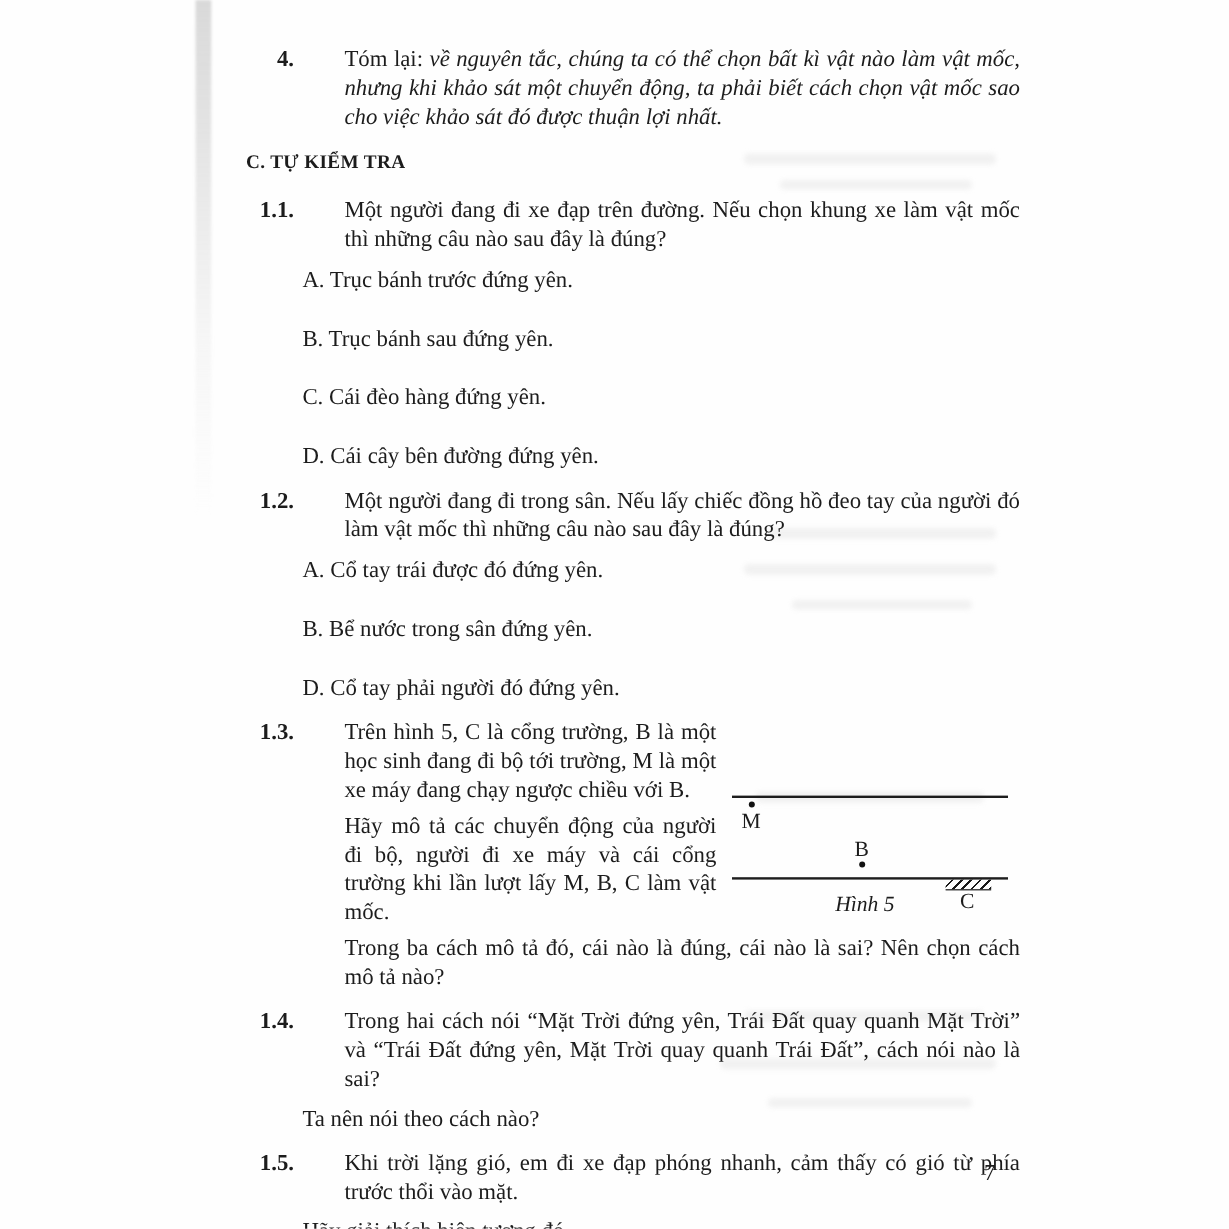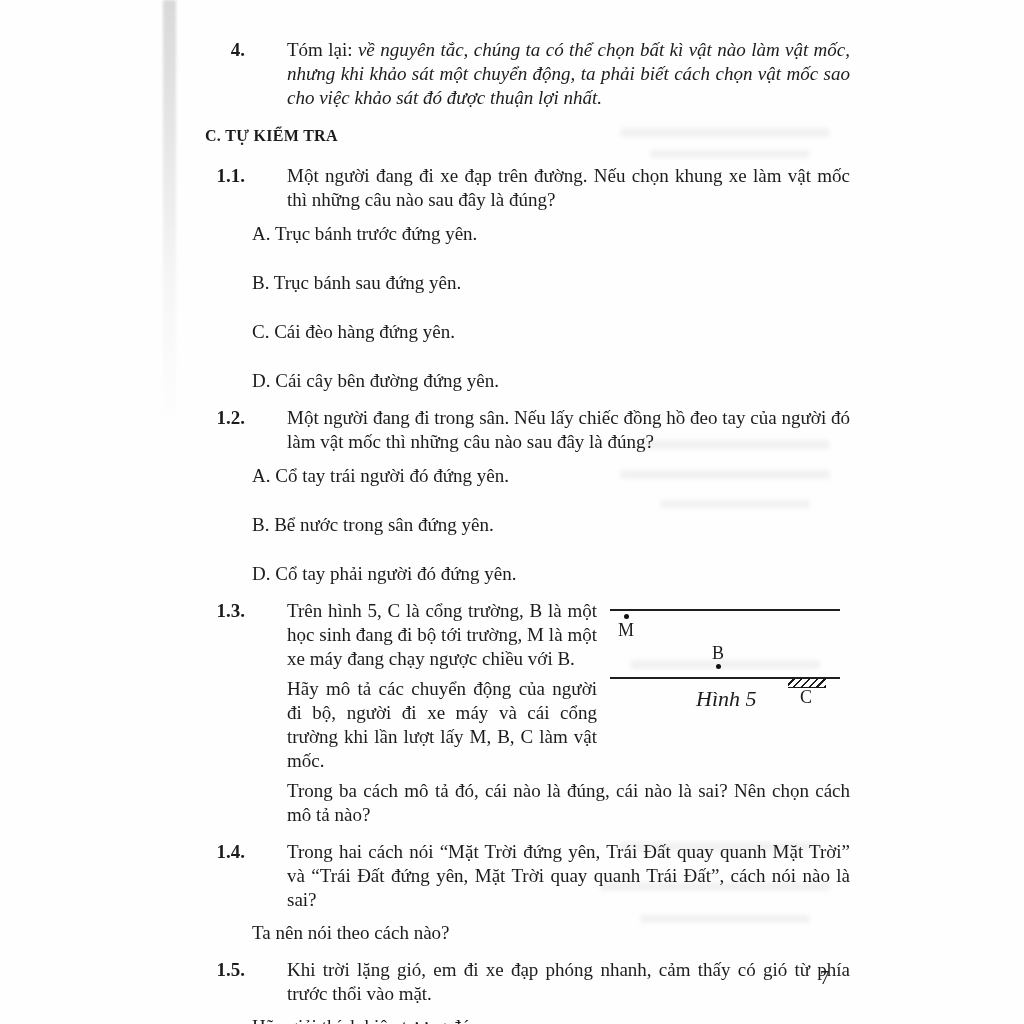--- a/index.html
+++ b/index.html
@@ -30,42 +30,42 @@
   .justify{text-align:justify;margin-left:35px;}
   .italic{font-style:italic;}
   .summary{margin-bottom:14px;}
   .section-title{
     margin:0 0 16px 0;font-size:16px;line-height:24px;font-weight:bold;
     letter-spacing:.3px;
   }
   .question{margin-bottom:13px;}
   .option{margin-top:25px;}
   .option:first-of-type{margin-top:10px;}
-  .row13{display:flex;align-items:flex-start;}
+  .row13{display:flex;align-items:flex-end;}
   .texts{flex:none;width:345px;}
   .texts p + p{margin-top:6px;}
   .after-row{margin-top:6px;}
   .para2{margin-top:9px;}
   
   .figure{position:relative;width:240px;height:118px;margin-left:auto;margin-top:2px;flex:none;}
   .road{position:absolute;left:0;width:230px;height:2px;background:#1e1e1e;}
   .road-top{top:8px;}
   .road-bottom{top:76px;}
   .dot{width:5px;height:5px;background:#111;border-radius:50%;display:block;}
   .pt{position:absolute;display:flex;flex-direction:column;align-items:center;gap:2px;
       font-size:18px;line-height:18px;}
   .pt-m{left:8px;top:13px;}
   .pt-b{left:102px;top:43px;}
   .gate{
     position:absolute;left:178px;top:78px;width:38px;height:8px;
     background:repeating-linear-gradient(315deg,#1a1a1a 0 1.6px,rgba(0,0,0,0) 1.6px 5.5px);
     border-bottom:1.5px solid #1a1a1a;
   }
   .pt-c{position:absolute;left:190px;top:87px;font-size:18px;line-height:18px;}
-  .fig-caption{position:absolute;left:86px;top:89px;font-size:22px;font-style:italic;line-height:18px;}
+  .fig-caption{position:absolute;left:86px;top:89px;font-size:18px;font-style:italic;line-height:18px;}
   .page-number{position:absolute;left:820px;top:966px;font-size:19px;}
 </style>
 </head>
 <body>
 
 <div class="page">
 
   <div class="gutter-shadow"></div>
 
   <div class="ghost" style="left:620px;top:128px;width:210px;height:9px;"></div>
@@ -98,21 +98,21 @@
         <div class="option">B. Trục bánh sau đứng yên.</div>
         <div class="option">C. Cái đèo hàng đứng yên.</div>
         <div class="option">D. Cái cây bên đường đứng yên.</div>
       </div>
     </div>
 
     <div class="item question">
       <div class="num">1.2.</div>
       <div class="body">
         <p class="justify">Một người đang đi trong sân. Nếu lấy chiếc đồng hồ đeo tay của người đó làm vật mốc thì những câu nào sau đây là đúng?</p>
-        <div class="option">A. Cổ tay trái người đó đứng yên.</div>
+        <div class="option">A. Cổ tay trái được đó đứng yên.</div>
         <div class="option">B. Bể nước trong sân đứng yên.</div>
         <div class="option">D. Cổ tay phải người đó đứng yên.</div>
       </div>
     </div>
 
     <div class="item question">
       <div class="num">1.3.</div>
       <div class="body">
         <div class="row13">
           <div class="texts">

